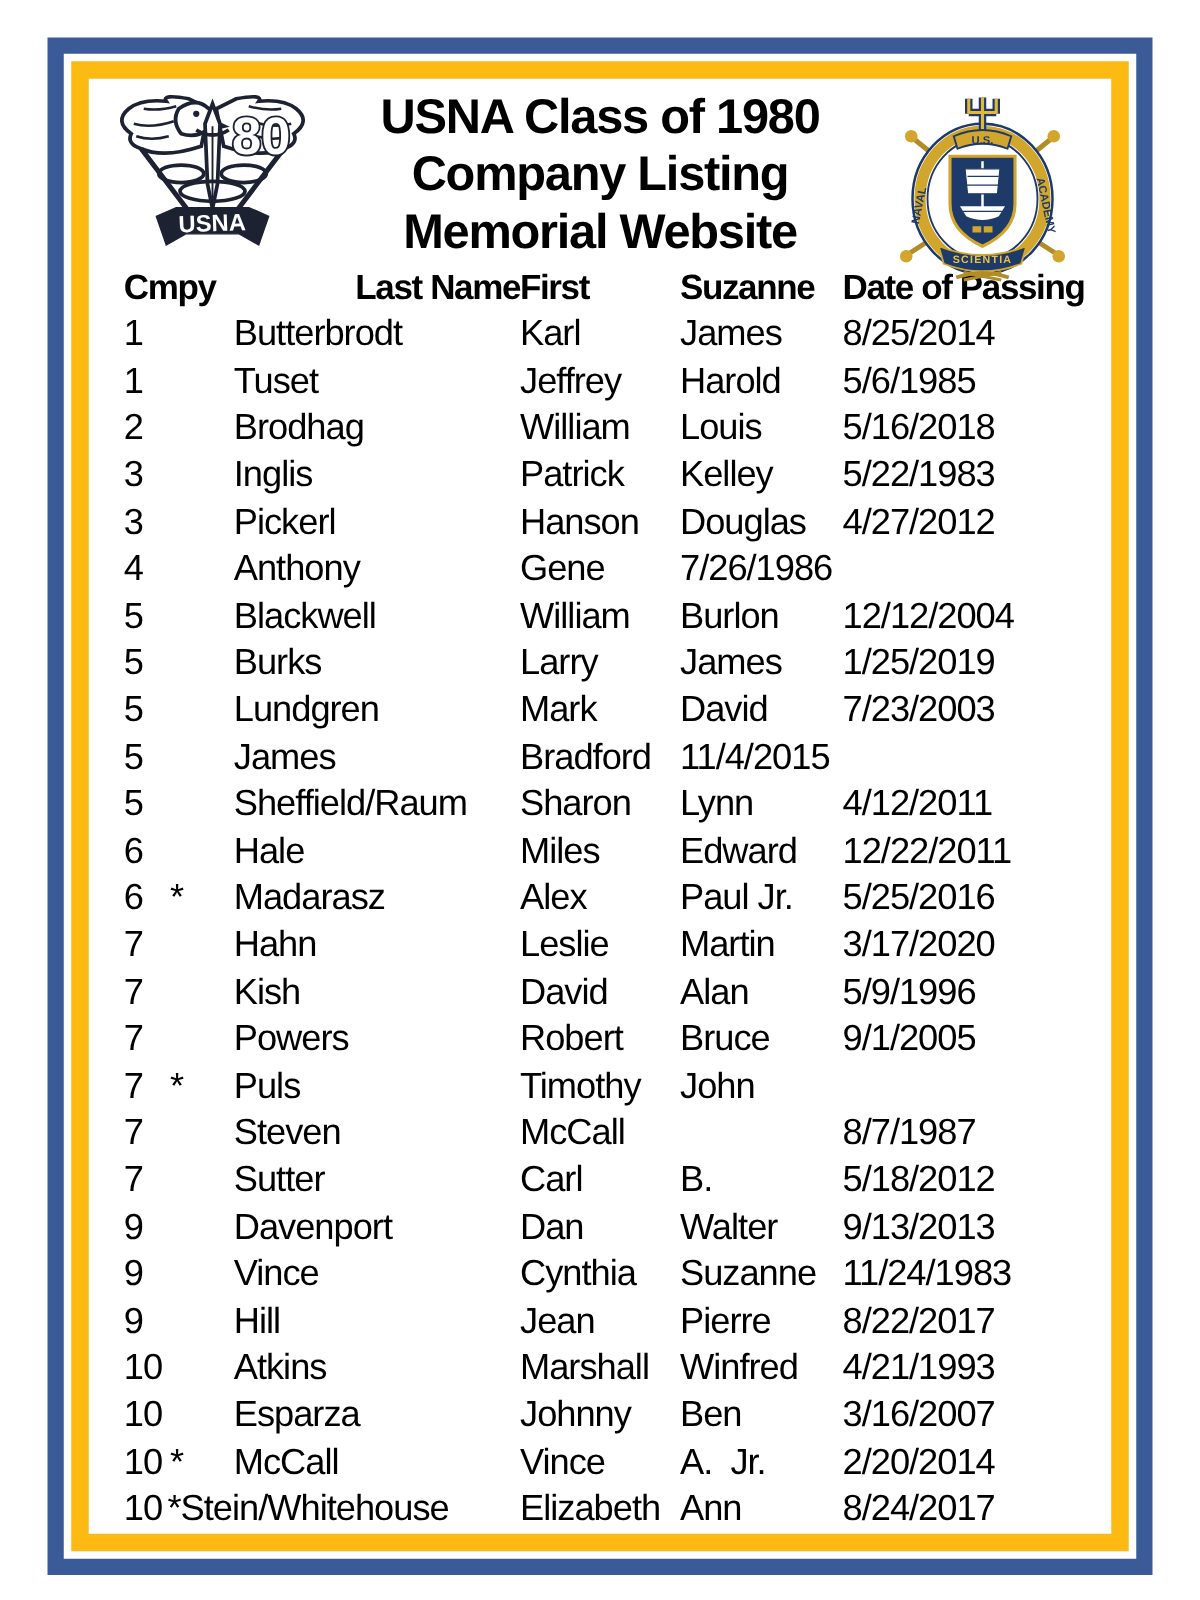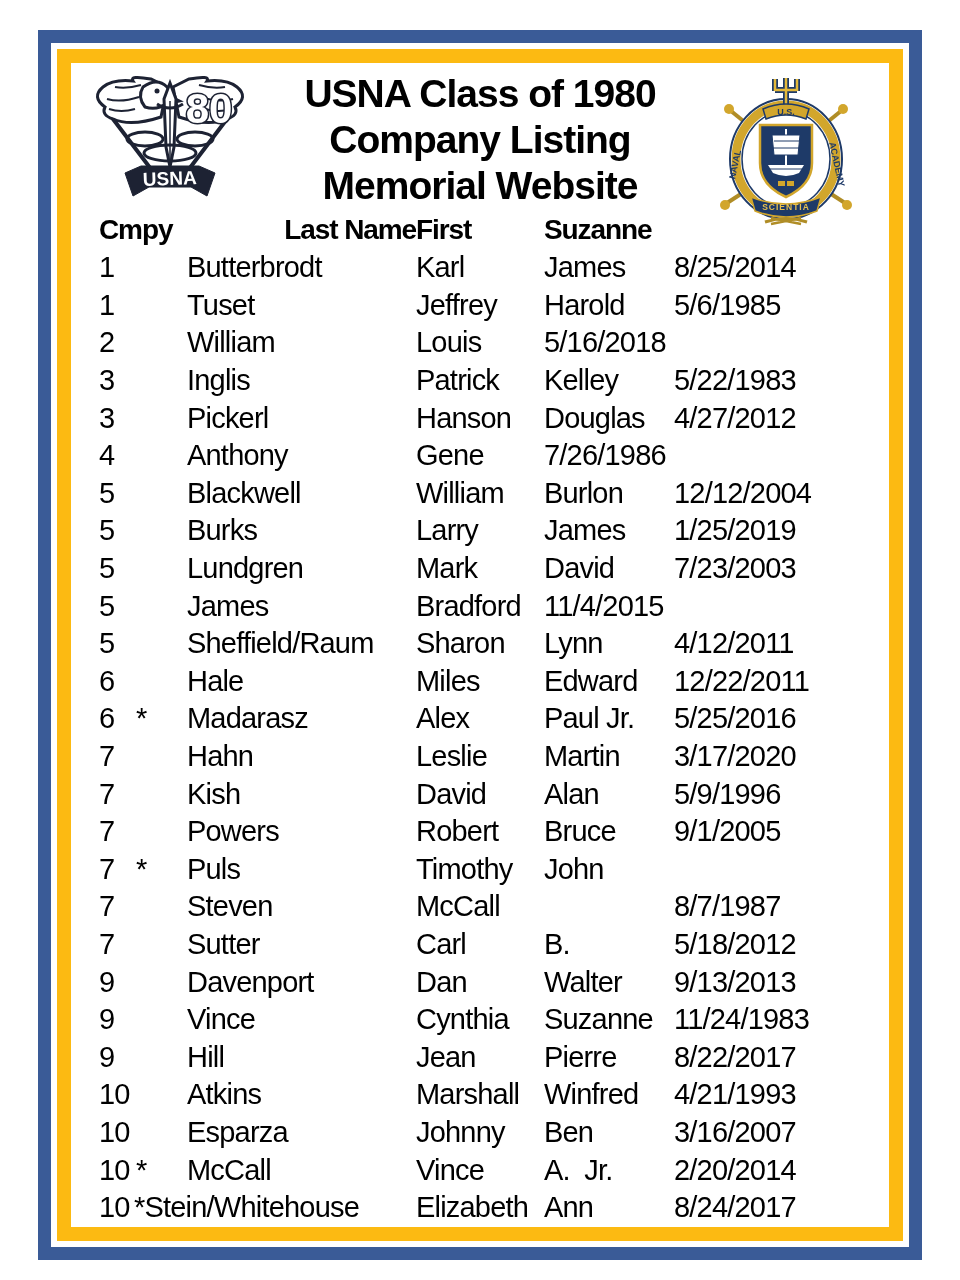--- a/index.html
+++ b/index.html
@@ -100,20 +100,21 @@
             <path d="M66,149 L96,155 M96,149 L66,155" stroke="#b08d26" stroke-width="2.5" fill="none"></path>
           </svg>
         </div>
 
         <div class="table">
           <div class="thead">
             <div class="h-cmpy">Cmpy</div>
             <div class="h-last">Last Name</div>
             <div class="h-first">First</div>
             <div class="h-mid">Suzanne</div>
+            <div class="h-date">Date of Passing</div>
           </div>
           <div>
               <div class="row">
                 <div class="c-cmpy">1</div>
                 <div class="c-star"></div>
                 <div class="c-last">Butterbrodt</div>
                 <div class="c-first">Karl</div>
                 <div class="c-middle">James</div>
                 <div class="c-date">8/25/2014</div>
               </div>
@@ -121,20 +122,21 @@
                 <div class="c-cmpy">1</div>
                 <div class="c-star"></div>
                 <div class="c-last">Tuset</div>
                 <div class="c-first">Jeffrey</div>
                 <div class="c-middle">Harold</div>
                 <div class="c-date">5/6/1985</div>
               </div>
               <div class="row">
                 <div class="c-cmpy">2</div>
                 <div class="c-star"></div>
+                <div class="c-last">Brodhag</div>
                 <div class="c-first">William</div>
                 <div class="c-middle">Louis</div>
                 <div class="c-date">5/16/2018</div>
               </div>
               <div class="row">
                 <div class="c-cmpy">3</div>
                 <div class="c-star"></div>
                 <div class="c-last">Inglis</div>
                 <div class="c-first">Patrick</div>
                 <div class="c-middle">Kelley</div>

